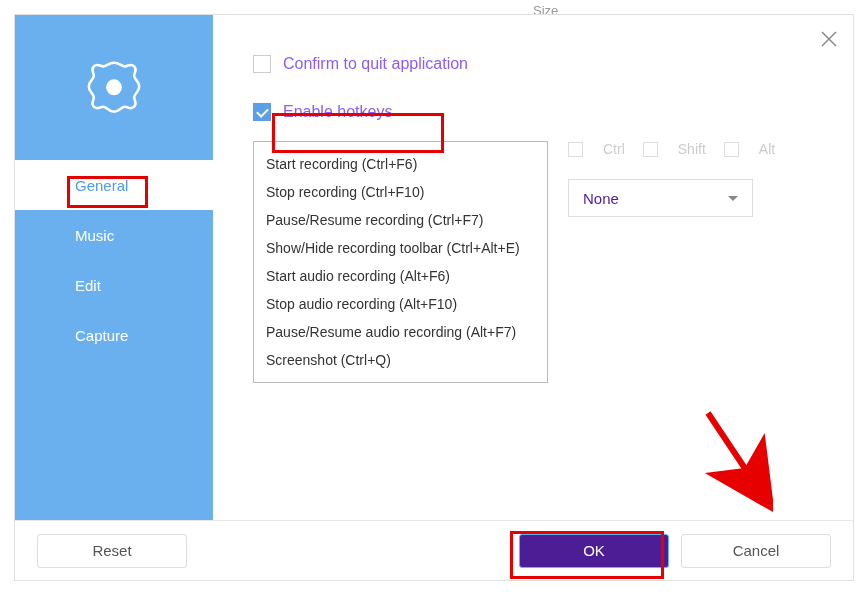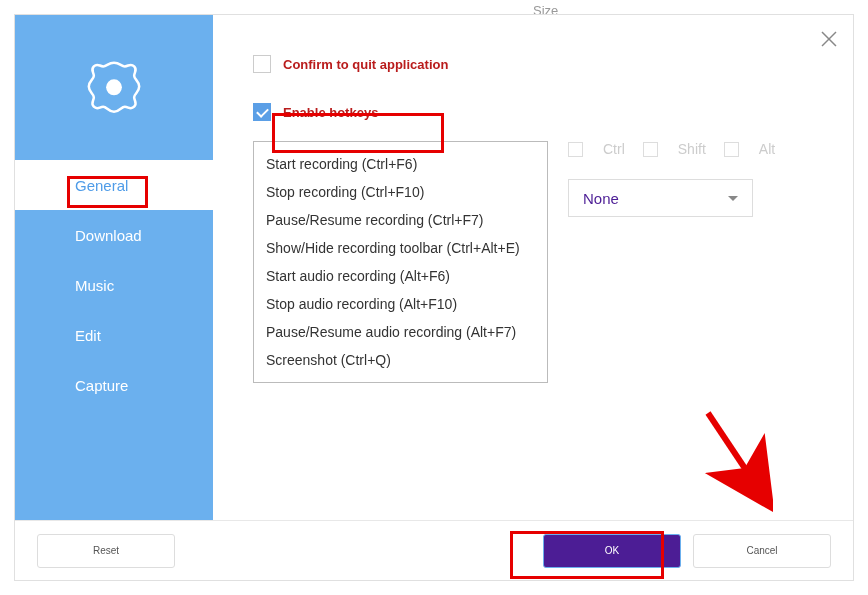--- a/index.html
+++ b/index.html
@@ -80,21 +80,21 @@
       border-color: #5b9fe6;
     }
     .checkbox-box.checked::after {
       content: "";
       width: 5px; height: 9px;
       border: solid #fff;
       border-width: 0 2px 2px 0;
       transform: rotate(45deg);
       margin-top: -2px;
     }
-    .cb-label { color: #b91c1c; font-size: 13px; font-weight: bold; }
+    .cb-label { color: #8b5cf6; font-size: 16px; }
     .hotkey-section {
       display: flex;
       gap: 20px;
       align-items: flex-start;
     }
     .hotkey-list {
       width: 295px;
       border: 1px solid #bbb;
       padding: 8px 0;
     }
@@ -145,26 +145,26 @@
       height: 60px;
       border-top: 1px solid #e8e8e8;
       display: flex;
       align-items: center;
       padding: 0 22px;
       gap: 12px;
     }
     .footer .spacer { flex: 1; }
     .btn {
       height: 34px;
-      width: 138px;
+      width: 150px;
       border: 1px solid #ddd;
       border-radius: 3px;
       background: #fff;
       color: #555;
-      font-size: 10px;
+      font-size: 15px;
       cursor: pointer;
       display: flex;
       align-items: center;
       justify-content: center;
     }
     .btn-primary {
       background: #4c1d95;
       border-color: #6bb0ee;
       color: #fff;
     }
@@ -210,23 +210,20 @@
                      C40 20 42 15 50 15 Z"></path>
           </g>
           <circle cx="50" cy="49" r="11" fill="#fff"></circle>
         </svg>
       </div>
       <div class="sidebar-items">
         <div class="sidebar-item active">
             <span>General</span>
           </div>
         <div class="sidebar-item">
-            <span>Download</span>
-          </div>
-        <div class="sidebar-item">
             <span>Music</span>
           </div>
         <div class="sidebar-item">
             <span>Edit</span>
           </div>
         <div class="sidebar-item">
             <span>Capture</span>
           </div>
       </div>
     </div>

